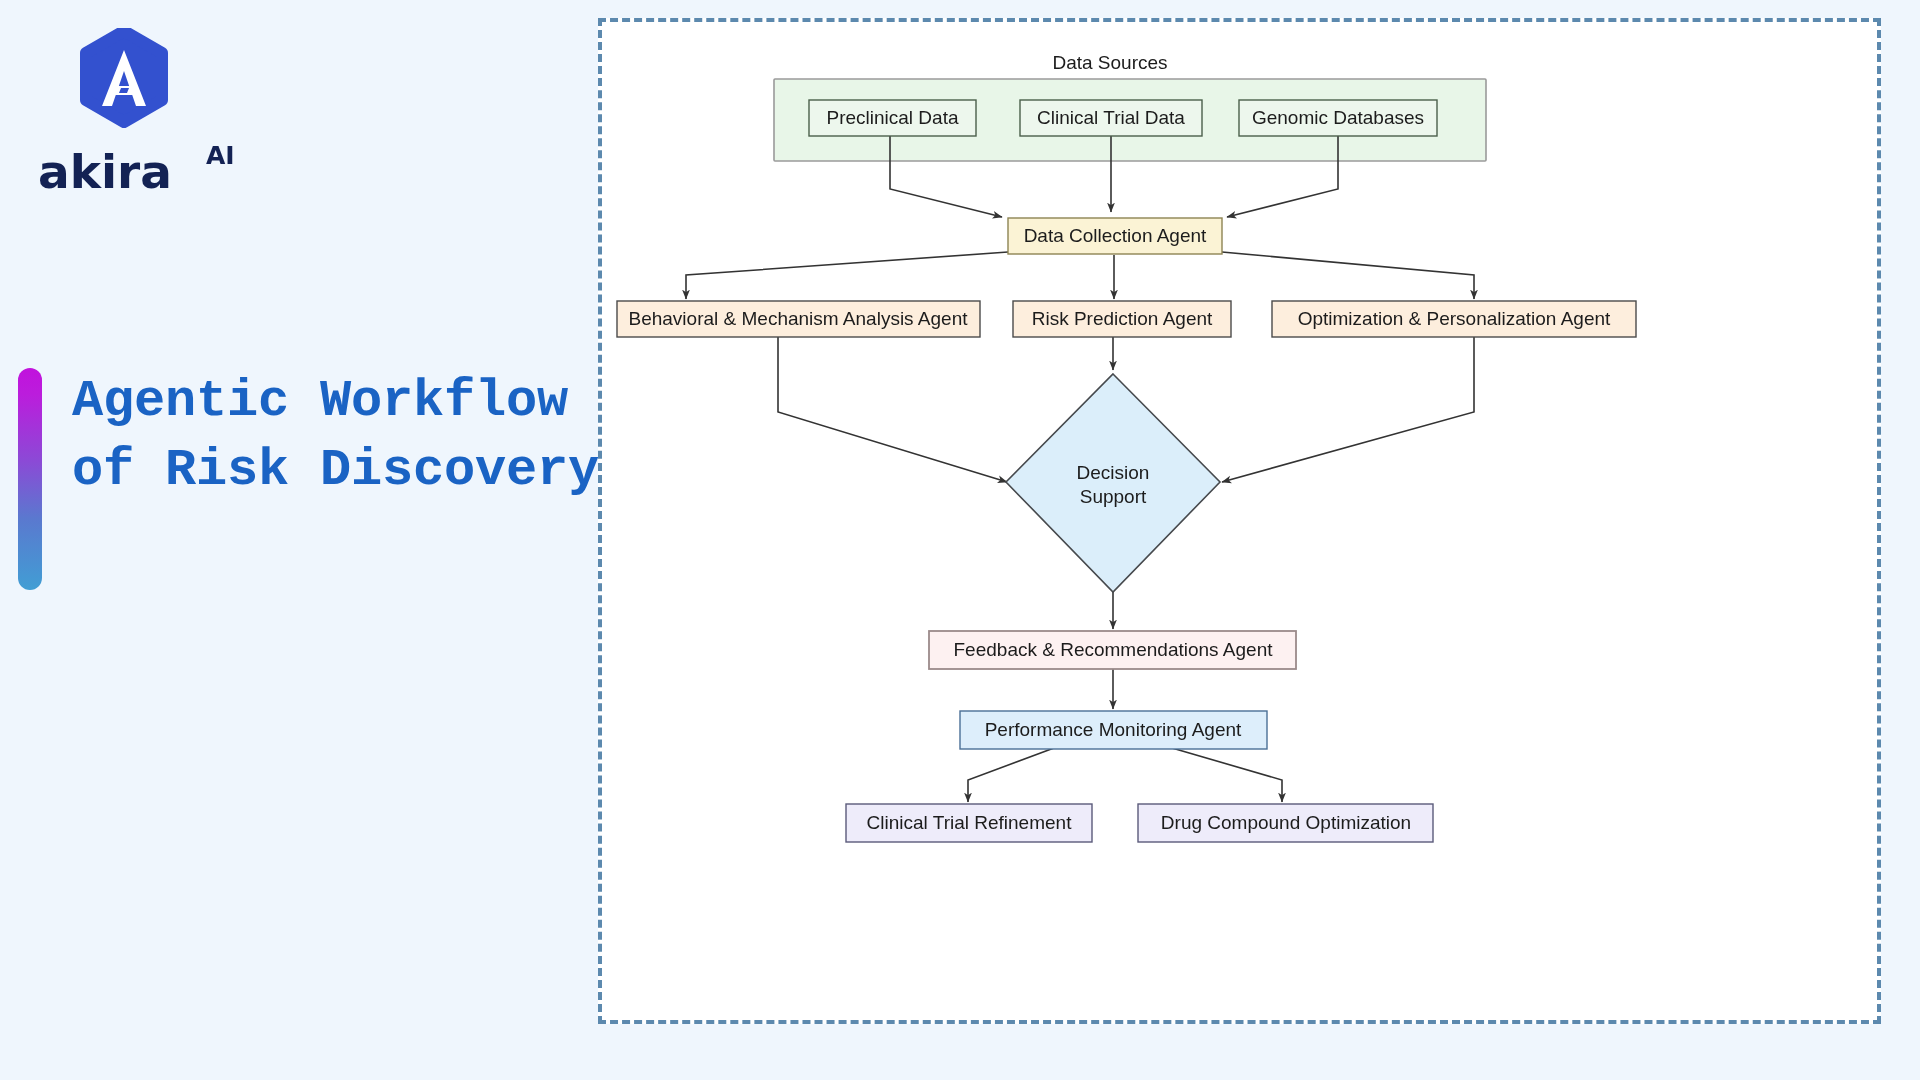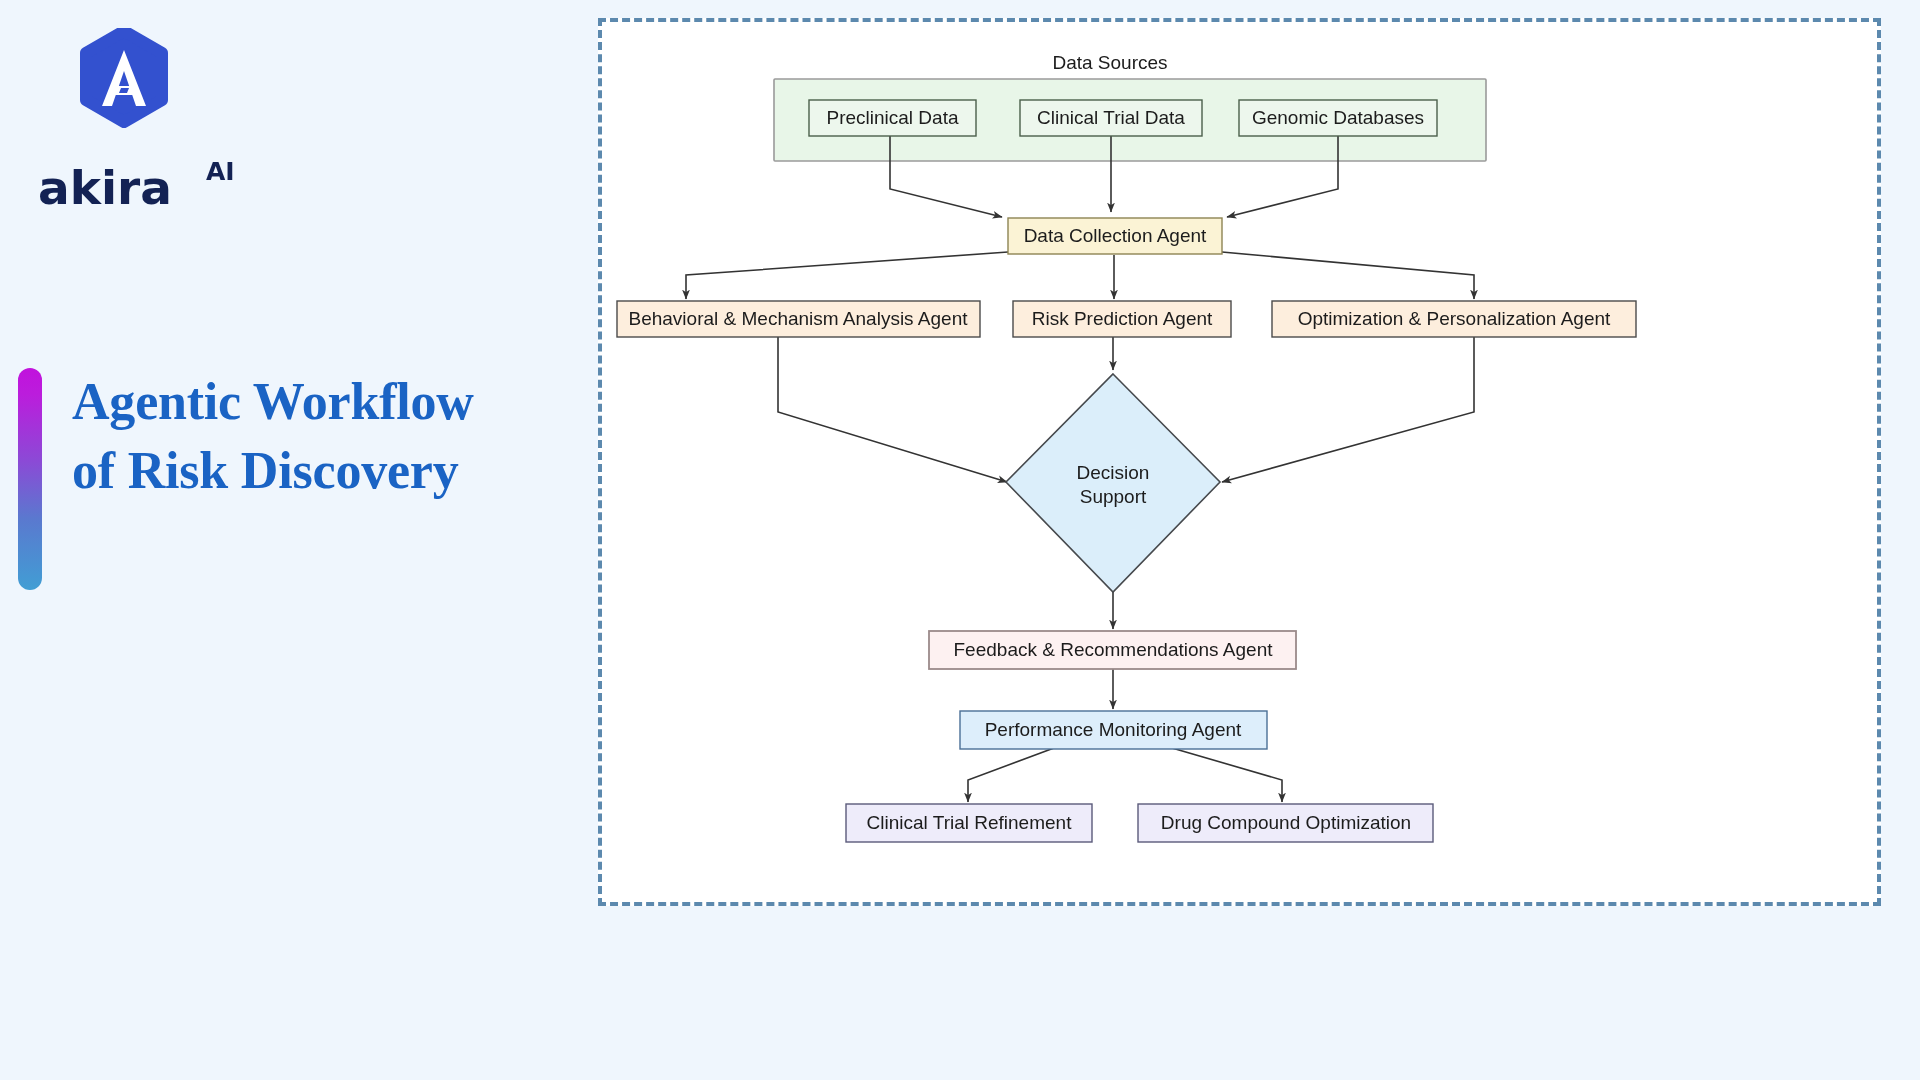--- a/index.html
+++ b/index.html
@@ -27,21 +27,21 @@
     left: 38px;
     top: 28px;
     width: 230px;
   }
   #brand-mark {
     display: block;
     margin-left: 36px;
   }
   #brand-wordmark {
     display: block;
-    margin-top: 18px;
+    margin-top: 2px;
   }
 
   #title-block {
     position: absolute;
     left: 18px;
     top: 368px;
     display: flex;
     align-items: stretch;
   }
   #title-accent-bar {
@@ -52,36 +52,36 @@
         #c112dd 0%,
         #bb1ddc 12%,
         #8b4ad6 42%,
         #5a79cf 68%,
         #419ed4 100%);
     flex: 0 0 auto;
   }
   #title-text {
     margin-left: 30px;
     color: #1a63c4;
-    font-family: Liberation Serif, serif;
+    font-family: Liberation Mono, monospace;
     font-weight: bold;
     font-size: 52px;
     line-height: 1.32;
     letter-spacing: -0.2px;
     white-space: nowrap;
   }
   #title-text .tline { display: block; }
 
   
   #diagram-frame {
     position: absolute;
     left: 598px;
     top: 18px;
     width: 1283px;
-    height: 888px;
+    height: 1006px;
     border: 4px dashed #5c89ae;
     background: #ffffff;
     box-sizing: border-box;
   }
   #diagram-svg {
     position: absolute;
     left: 0;
     top: 0;
     width: 1283px;
     height: 1006px;

